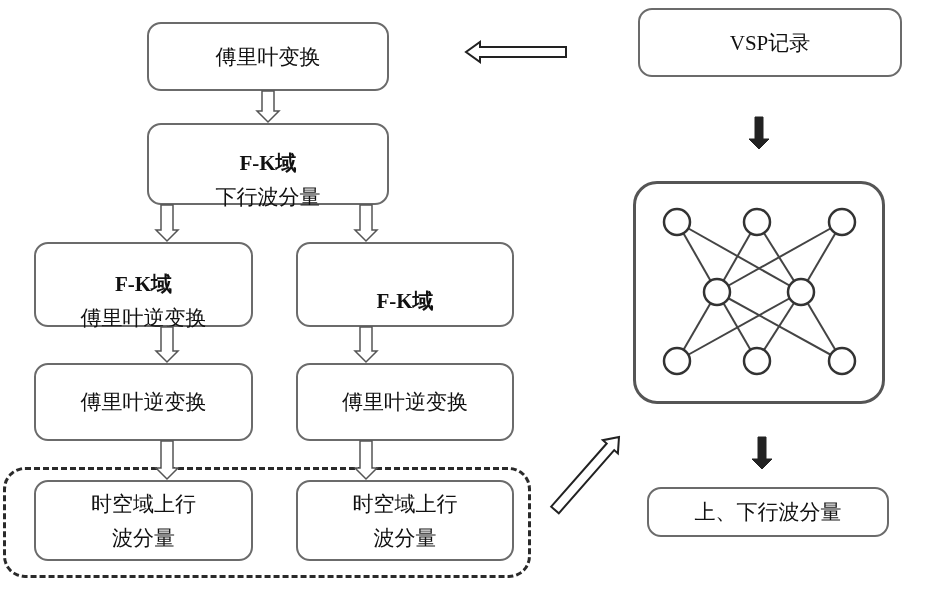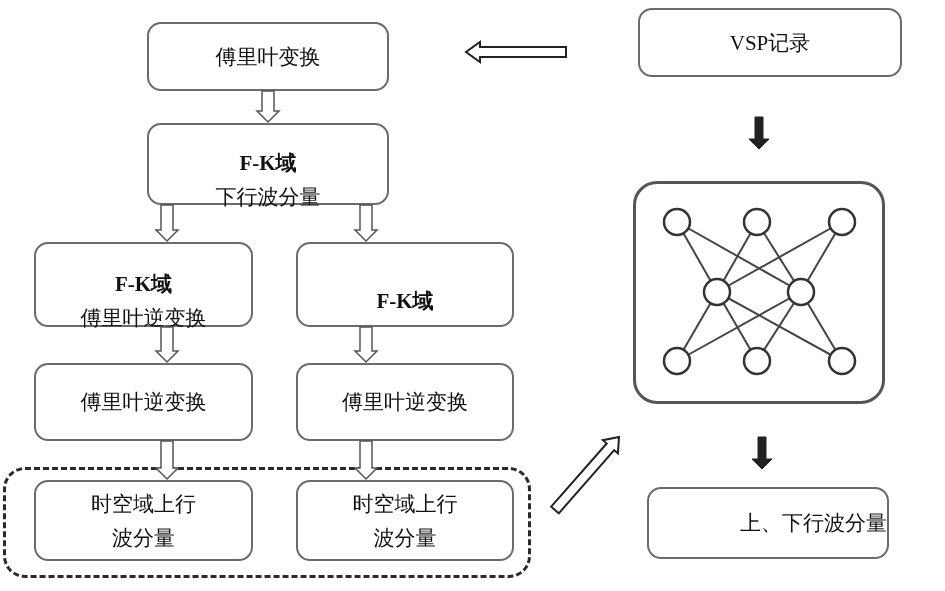--- a/index.html
+++ b/index.html
@@ -55,21 +55,21 @@
   <span class="plain">时空域上行</span>
   <span class="plain">波分量</span>
 </div>
 
 <div class="box" style="left:638px; top:8px; width:264px; height:69px;">
   <span class="plain">VSP记录</span>
 </div>
 
 <div class="box" style="left:633px; top:181px; width:252px; height:223px; border-width:3px; border-color:#555; border-radius:24px;"></div>
 
-<div class="box" style="left:647px; top:487px; width:242px; height:72px;align-items:flex-end;">
+<div class="box" style="left:647px; top:487px; width:242px; height:50px;">
   <span class="plain">上、下行波分量</span>
 </div>
 
 <svg class="overlay" width="945" height="591">
   <g id="nn">
       <line x1="677" y1="222" x2="717" y2="292" stroke="#444" stroke-width="2"></line>
       <line x1="677" y1="222" x2="801" y2="292" stroke="#444" stroke-width="2"></line>
       <line x1="757" y1="222" x2="717" y2="292" stroke="#444" stroke-width="2"></line>
       <line x1="757" y1="222" x2="801" y2="292" stroke="#444" stroke-width="2"></line>
       <line x1="842" y1="222" x2="717" y2="292" stroke="#444" stroke-width="2"></line>

